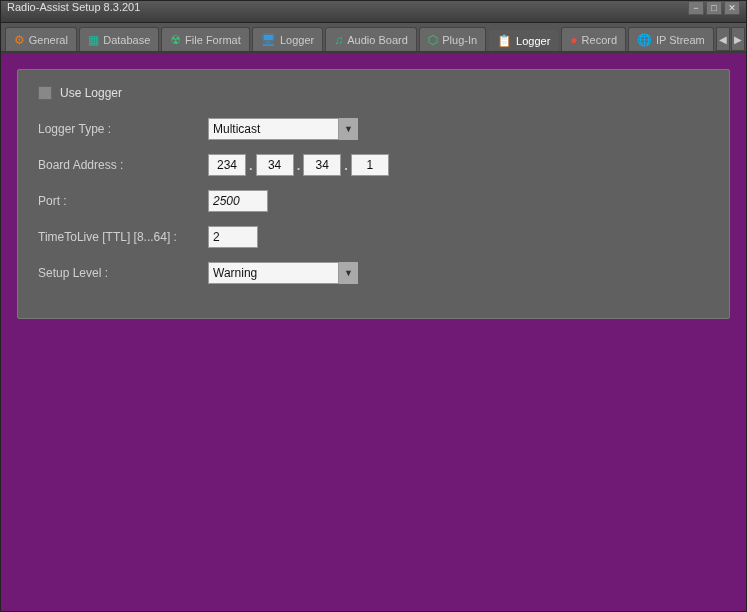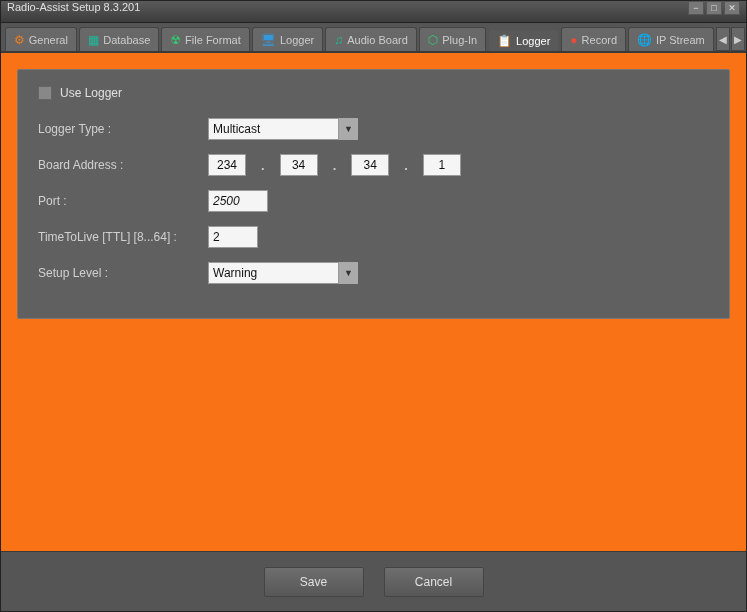--- a/index.html
+++ b/index.html
@@ -112,21 +112,21 @@
       justify-content: center;
       cursor: pointer;
       margin-right: 1px;
       flex-shrink: 0;
     }
 
     
     .content {
       flex: 1;
       padding: 16px;
-      background: #f97316;
+      background: #701a75;
       display: flex;
       flex-direction: column;
     }
 
     
     .form-panel {
       border: 1px solid #777;
       background: #606060;
       padding: 16px 20px 20px 20px;
       border-radius: 2px;
@@ -167,21 +167,21 @@
       color: #111;
       height: 22px;
       padding: 2px 4px;
       font-size: 12px;
       outline: none;
     }
 
     .input-address {
       display: flex;
       align-items: center;
-      gap: 12px;
+      gap: 0;
     }
     .input-addr-part {
       width: 38px;
       text-align: center;
     }
     .addr-dot {
       color: #ccc;
       padding: 0 3px;
       font-size: 13px;
       font-weight: bold;
@@ -363,18 +363,14 @@
             <option>Info</option>
             <option>Debug</option>
           </select>
           <div class="select-arrow">▼</div>
         </div>
       </div>
 
     </div>
   </div>
 
-  <div class="bottom-bar">
-    <button class="btn">Save</button>
-    <button class="btn">Cancel</button>
-  </div>
 
 </div>
 
 </body></html>

